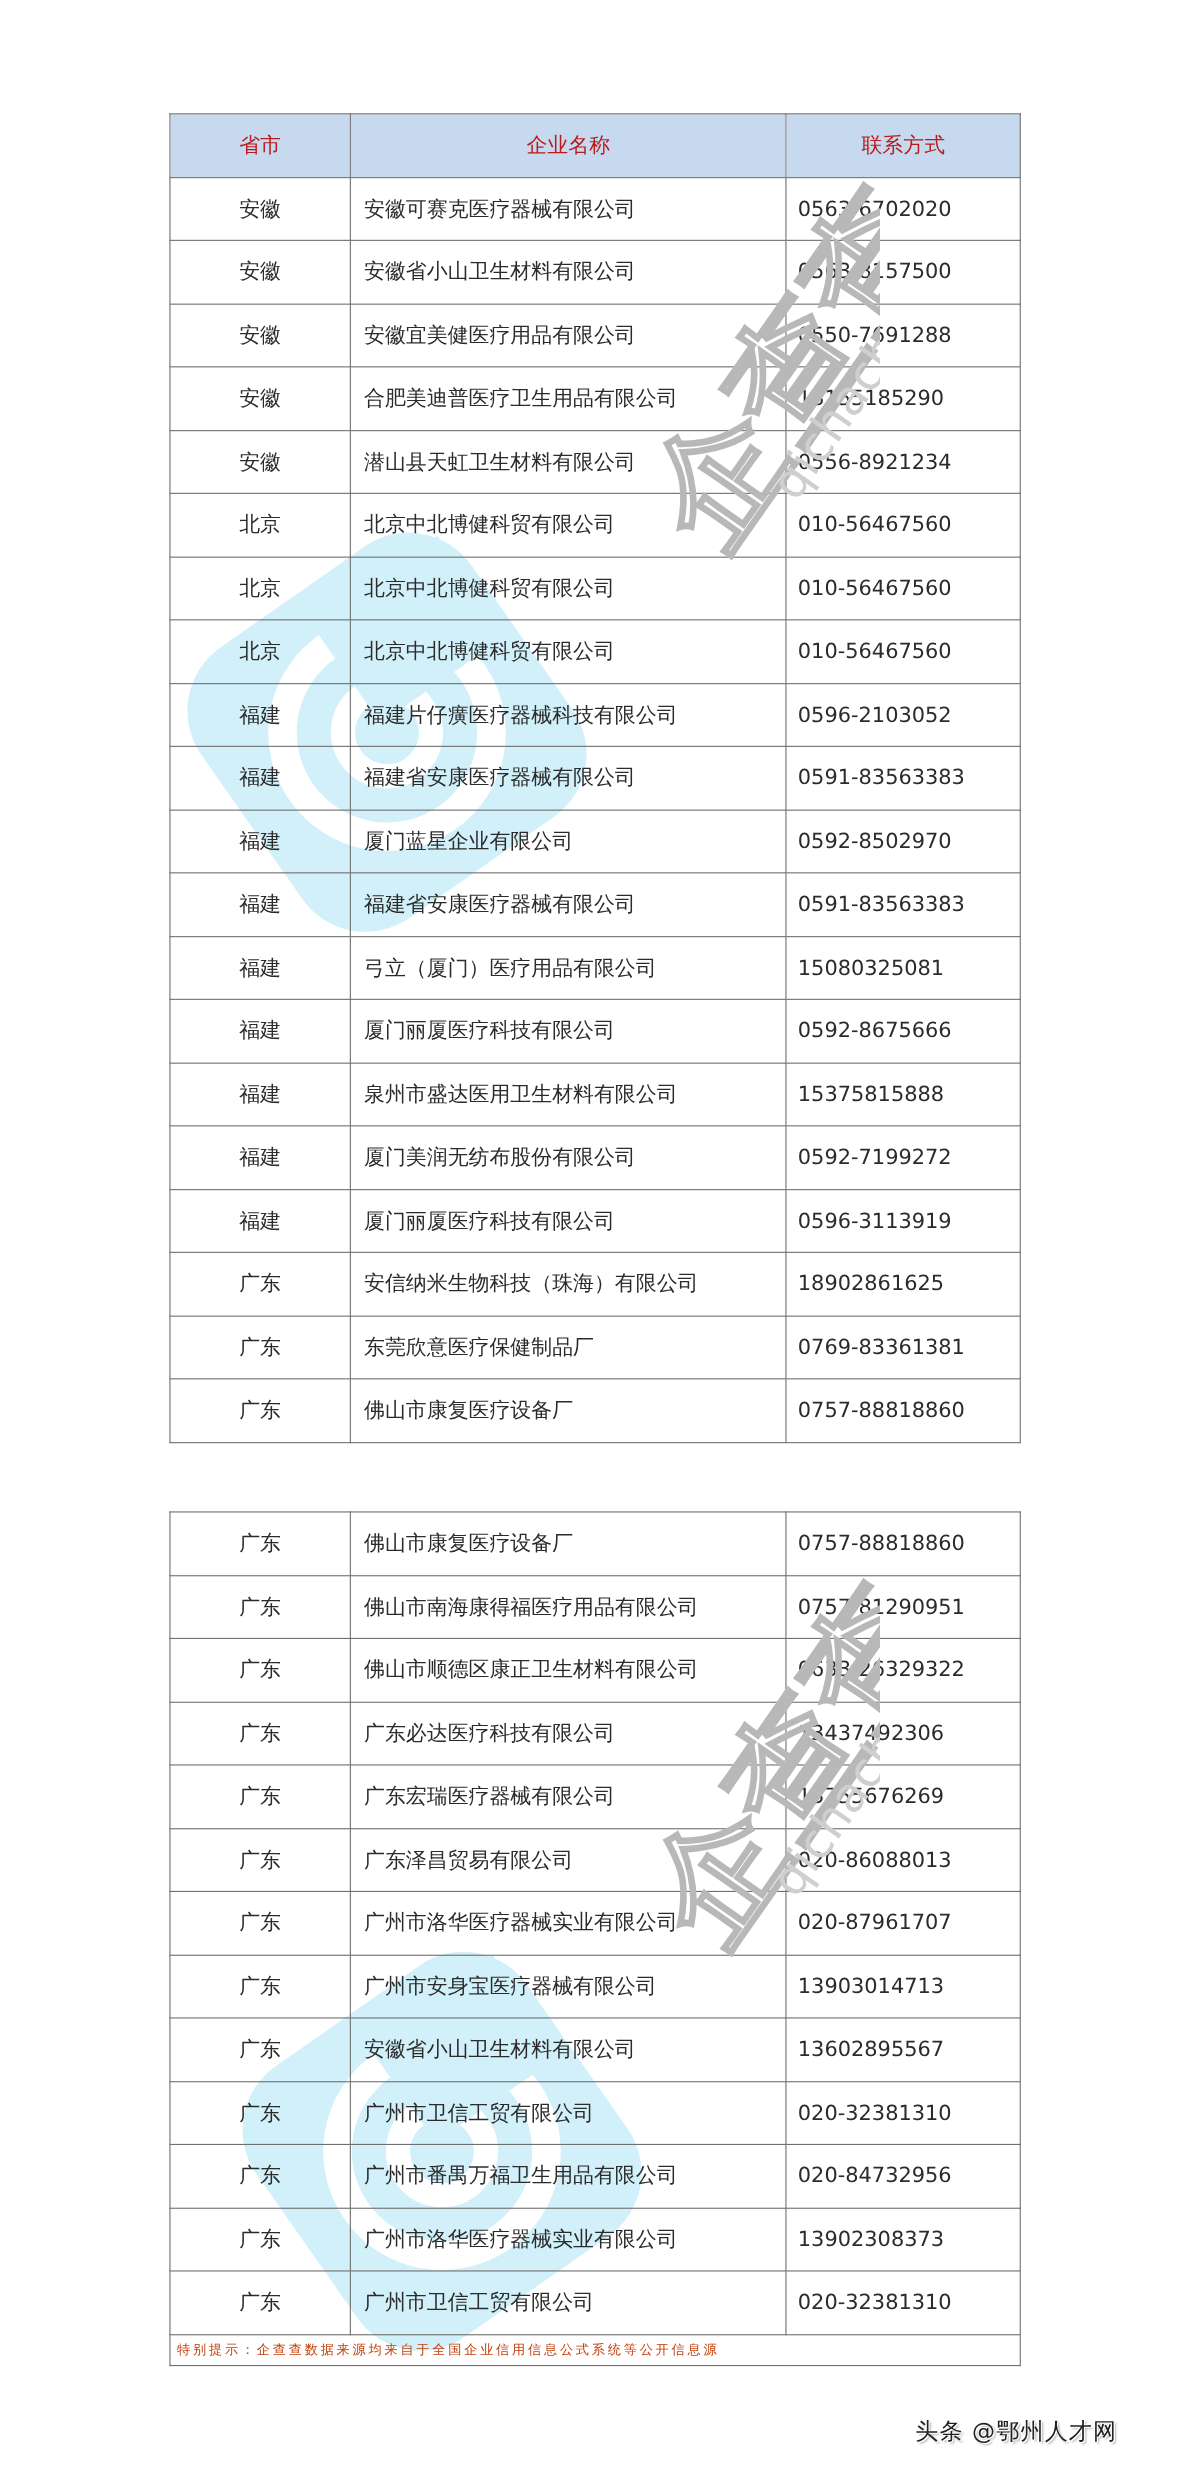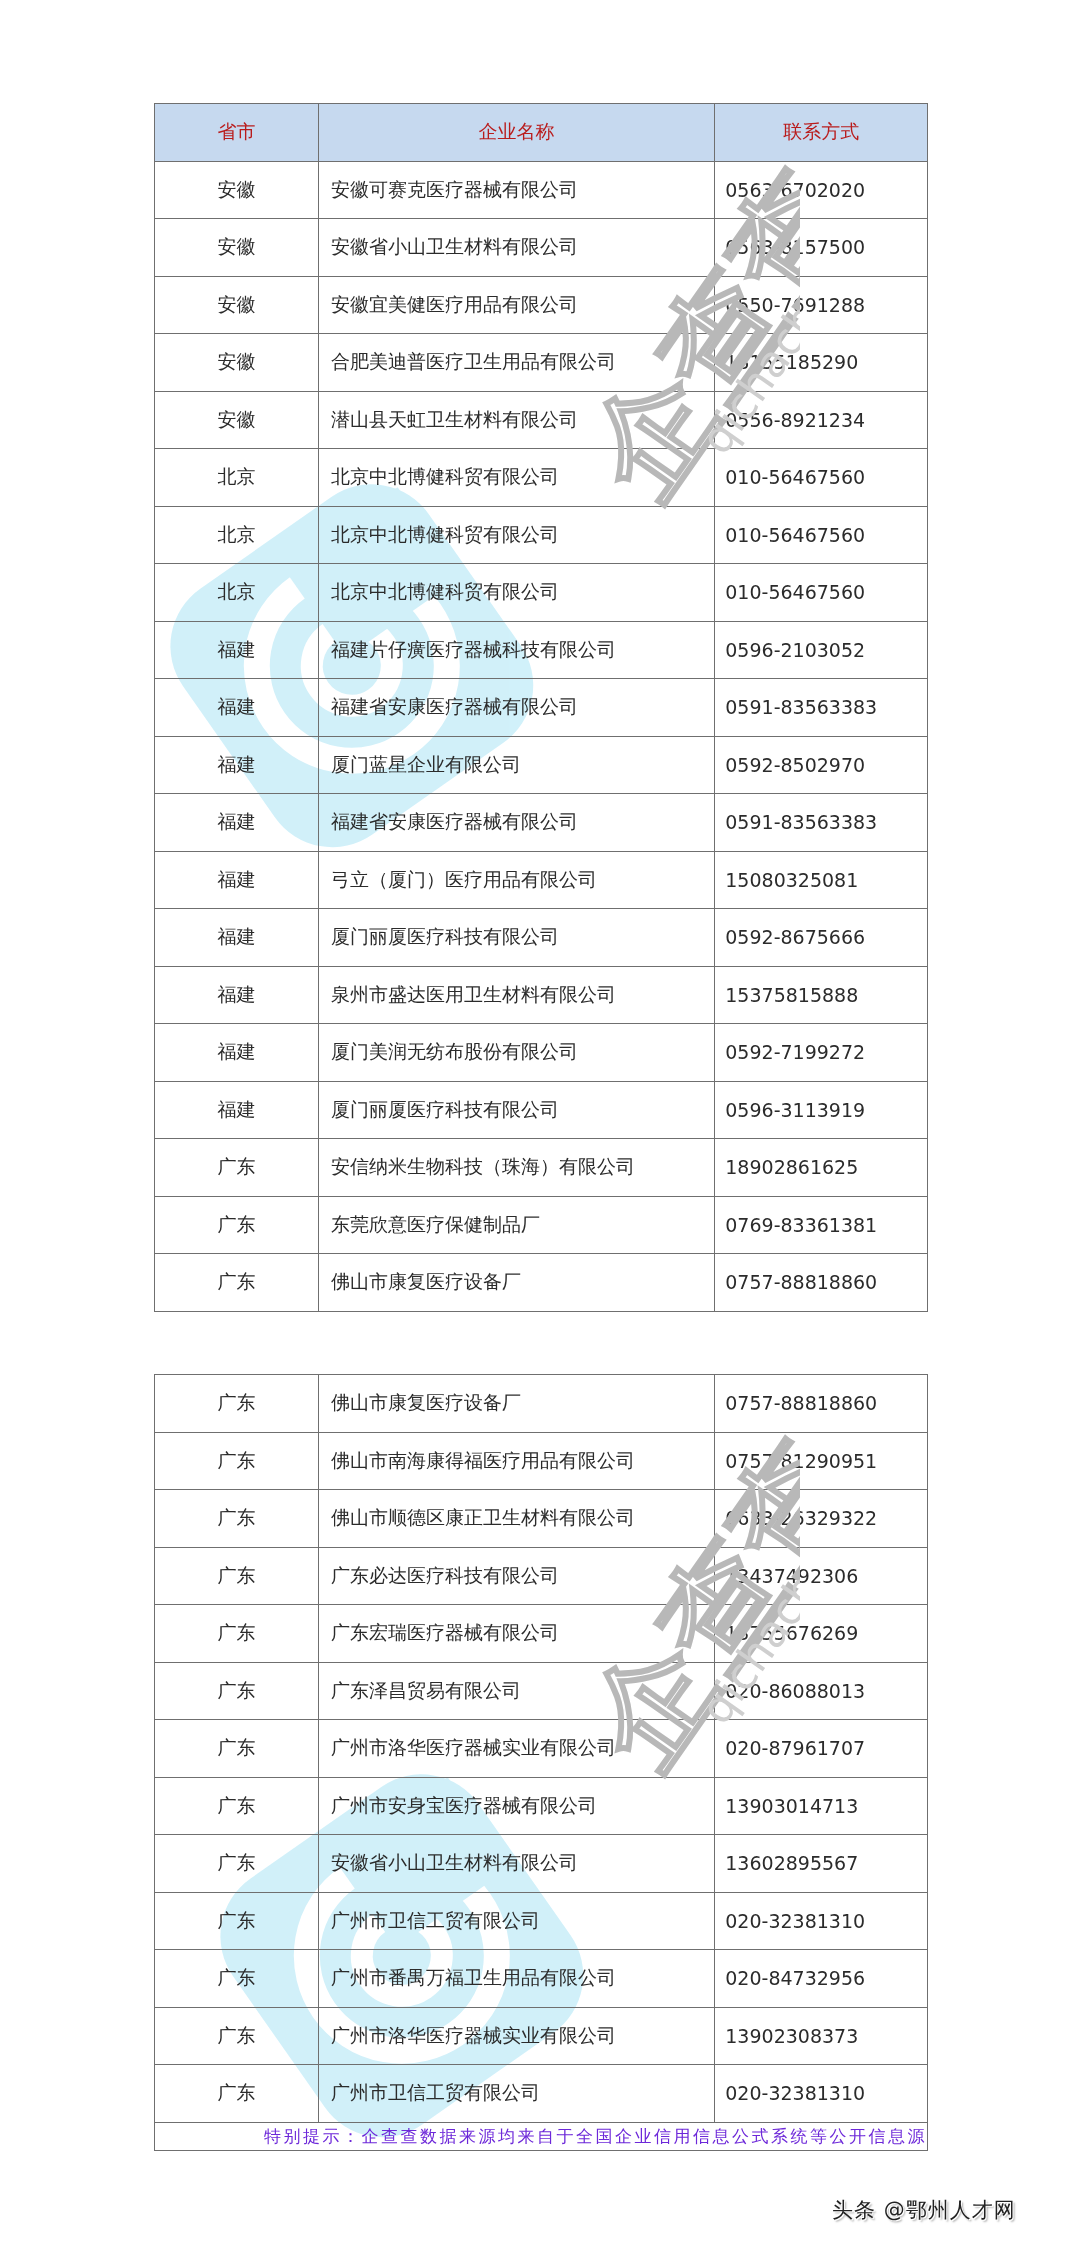--- a/index.html
+++ b/index.html
@@ -17,22 +17,22 @@
   }
   .tbl th { background: #c6d9ef; color: #b91c1c; text-align: center; }
   .c1 { width: 158px; text-align: center; }
   .c2 { width: 382px; text-align: left; padding-left: 12px !important; }
   .c3 { width: 205px; text-align: left; padding-left: 10px !important; }
   th.c2, th.c3 { text-align: center; padding-left: 0 !important; }
   .tbl td { background: transparent; }
   #t1 { top: 103px; }
   #t2 { top: 1374px; }
   .note td {
-    height: 28px; font-size: 17px; color: #6d28d9; letter-spacing: 2.5px;
-    text-align: right; padding-left: 6px !important;
+    height: 28px; font-size: 12px; color: #c2410c; letter-spacing: 2.5px;
+    text-align: left; padding-left: 6px !important;
   }
   .wm { position: absolute; pointer-events: none; z-index: 2; }
   .brand {
     position: absolute; left: 832px; top: 2196px; font-size: 21px; color: #222;
     text-shadow: 1px 1px 0 #fff, -1px -1px 0 #fff, 2px 2px 2px rgba(0,0,0,0.35);
     z-index: 3; letter-spacing: 1px;
   }
 </style>
 </head>
 <body>

